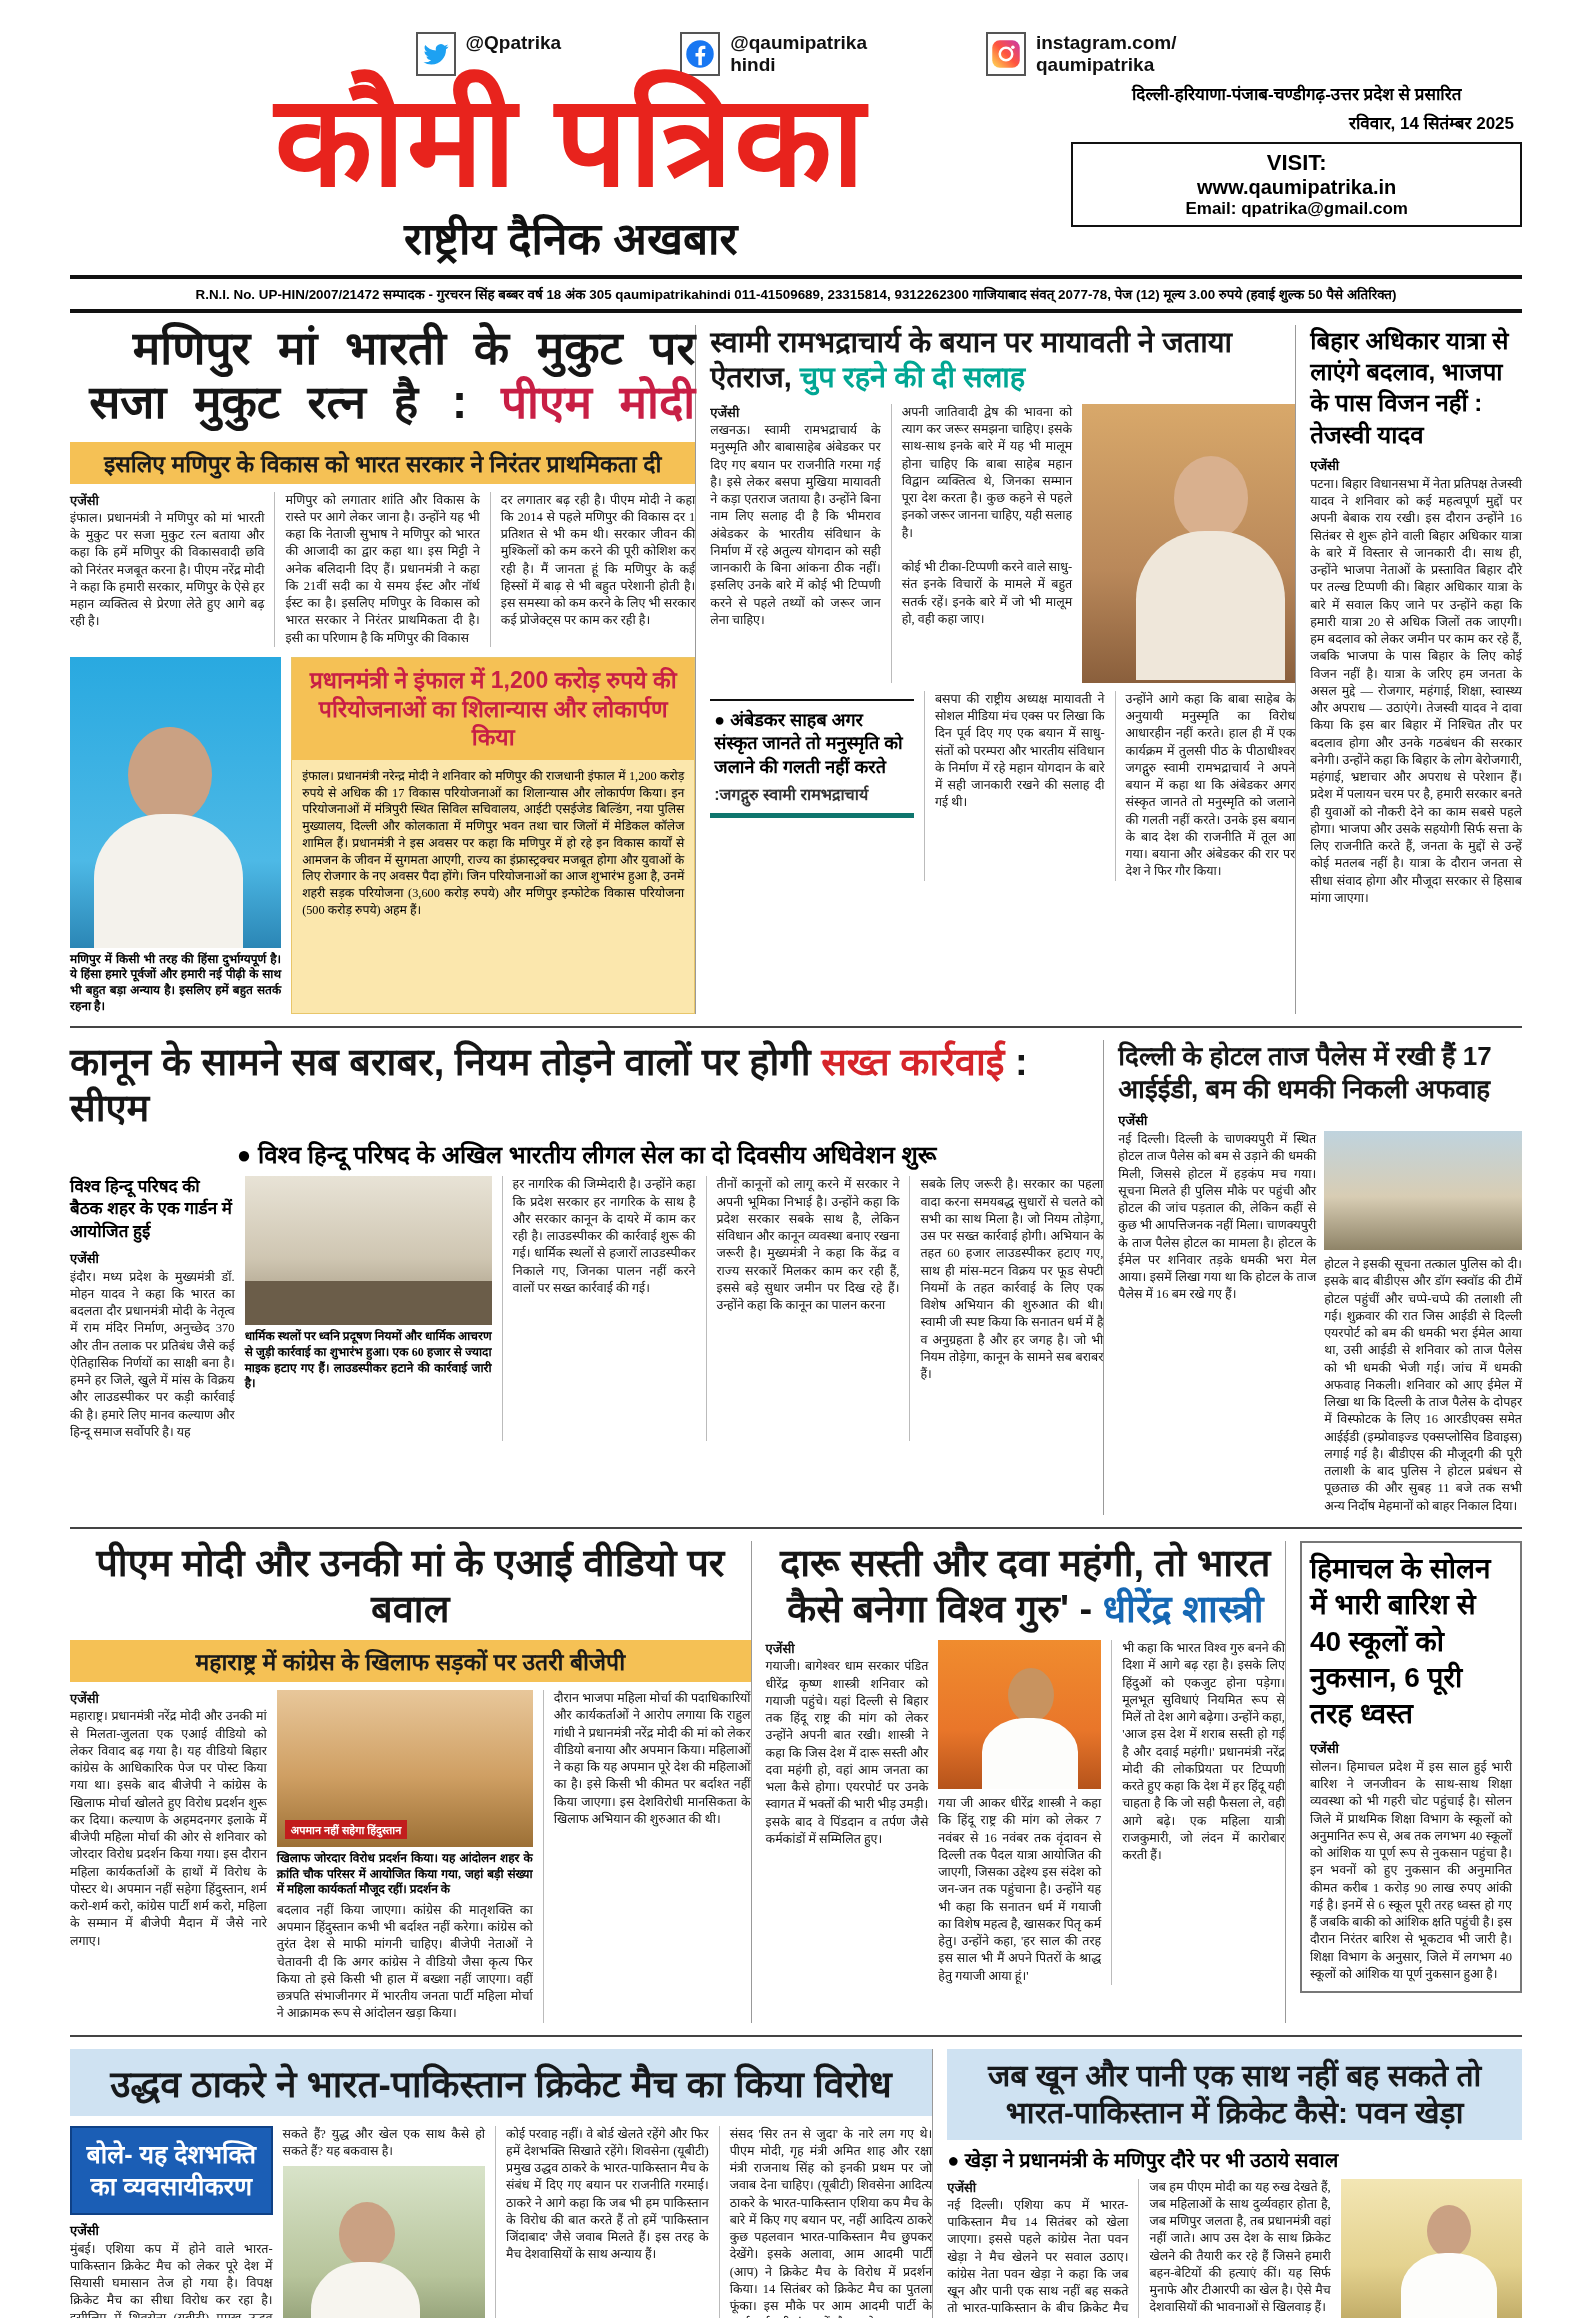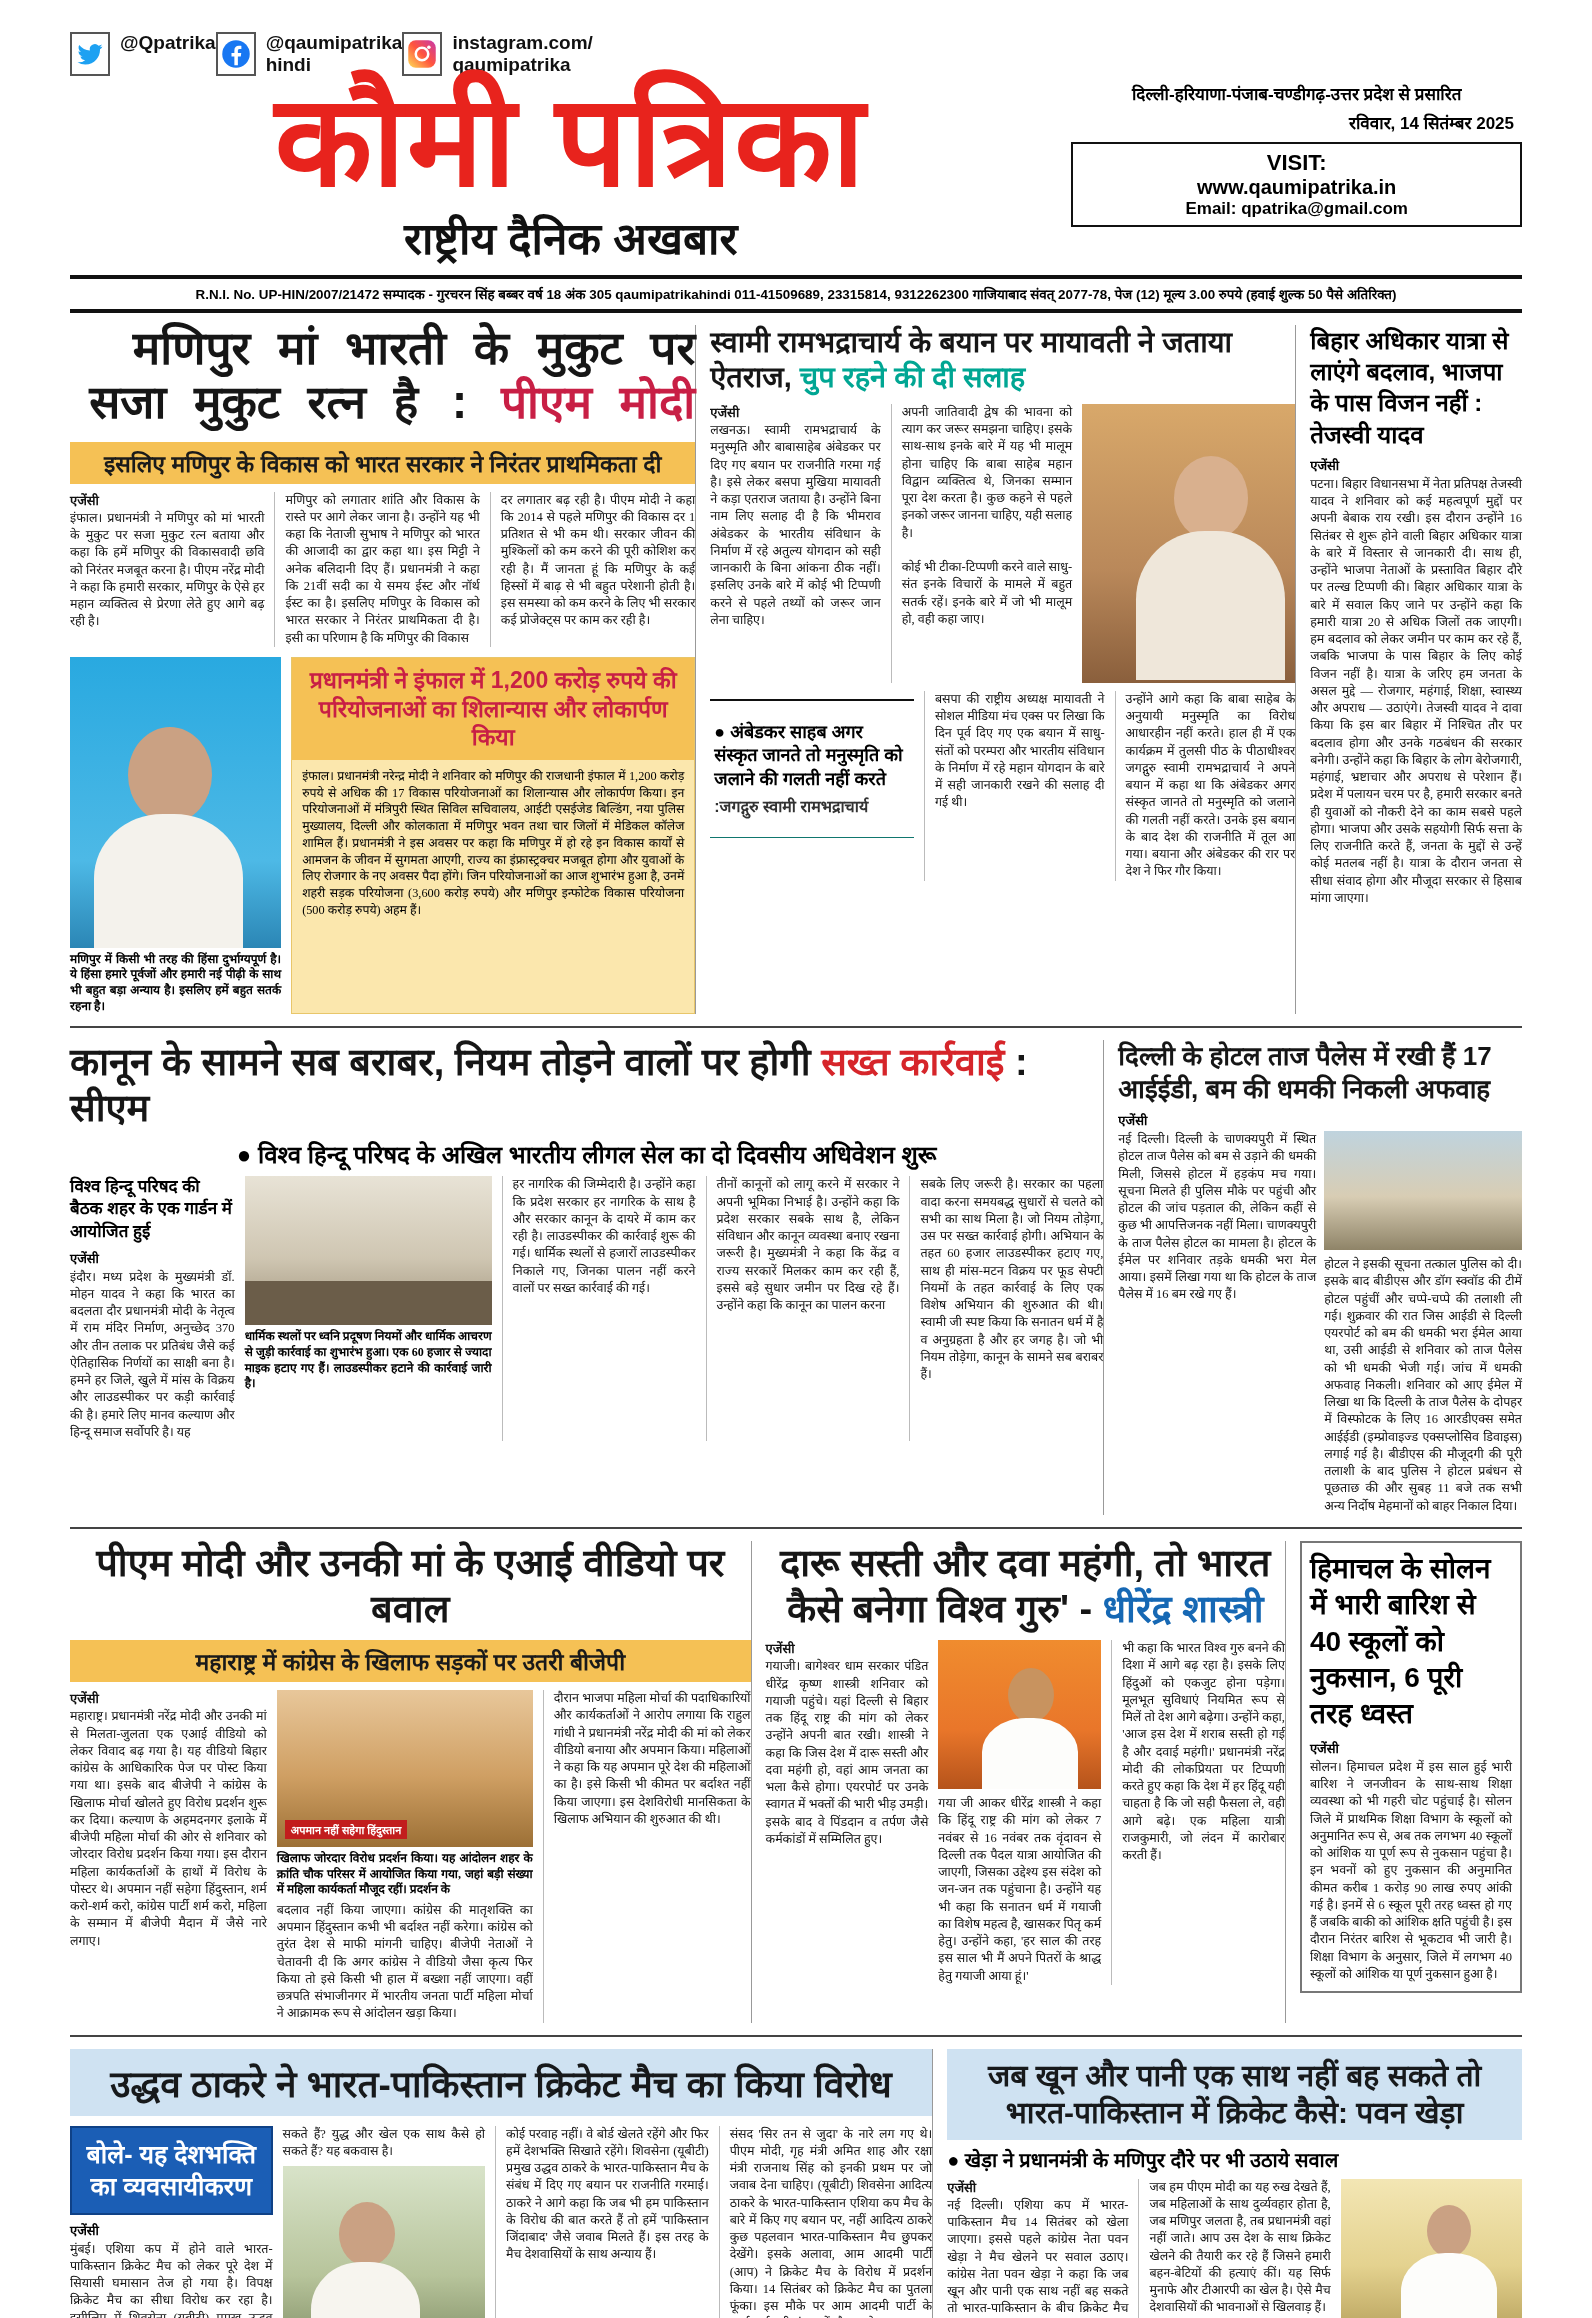--- a/index.html
+++ b/index.html
@@ -1,20 +1,20 @@
 <!DOCTYPE html>
 <html><head>
 <meta charset="utf-8">
 <style>
   * { margin:0; padding:0; box-sizing:border-box; }
   body { background:#dcdcdc; font-family:"Liberation Serif", serif; }
   .page { width:1592px; min-height:2318px; margin:0 auto; background:#ffffff; padding:18px 70px 16px 70px; position:relative; }
 
   
-  .social-row { display:flex; justify-content:flex-start; padding:14px 0 2px 0; }
+  .social-row { display:flex; justify-content:center; gap:119px; padding:14px 0 2px 0; }
   .social { display:flex; align-items:flex-start; gap:10px; font-family:"Liberation Sans", sans-serif; font-weight:bold; font-size:19px; color:#111; }
   .sicon { width:40px; height:44px; border:2px solid #555; padding:3px; display:flex; align-items:center; justify-content:center; }
   .sicon svg { width:100%; height:100%; }
   .mast-wrap { display:flex; }
   .mast-left { flex:1.6; text-align:center; }
   .masthead { color:#e8231d; font-family:"Liberation Sans", sans-serif; font-weight:bold; font-size:127px; line-height:1.0; letter-spacing:2px; }
   .tagline { font-family:"Liberation Sans", sans-serif; font-weight:bold; font-size:44px; color:#111; margin-top:2px; }
   .mast-right { flex:0.72; padding-top:4px; font-family:"Liberation Sans", sans-serif; }
   .region { font-size:17px; font-weight:bold; text-align:center; }
   .dateline { font-size:17px; font-weight:bold; text-align:right; margin:6px 8px 8px 0; }
@@ -69,21 +69,21 @@
   .ph-kheda .head{ width:44px;height:52px;left:86px;top:26px;background:#caa183;}
   .ph-kheda .torso{ width:96px;height:82px;left:60px;top:74px;background:#fdfdfb;}
   .ph-label { position:absolute; left:8px; bottom:8px; background:#c21d1d; color:#fff; font-family:"Liberation Sans", sans-serif; font-size:11px; font-weight:bold; padding:2px 6px; }
 
   
   .ybox { background:#fbe7ad; border:1px solid #e8c66a; }
   .ybox-title { background:#f5c155; color:#c81f45; font-family:"Liberation Sans", sans-serif; font-weight:bold; font-size:23px; line-height:1.25; padding:8px 10px; text-align:center; }
   .ybox-body { padding:8px 10px; font-size:12.3px; line-height:1.36; text-align:justify; }
 
   
-  .quote-box { border-top:2px solid #111; border-bottom:1px solid #0f766e; padding:20px 4px; margin:8px 0; }
+  .quote-box { border-top:2px solid #111; border-bottom:5px solid #0f766e; padding:8px 4px; margin:8px 0; }
   .quote-main { font-family:"Liberation Sans", sans-serif; font-weight:bold; font-size:18px; line-height:1.3; }
   .quote-attrib { font-family:"Liberation Sans", sans-serif; font-weight:bold; font-size:16px; margin-top:4px; color:#333; }
 
   
   .boxed { border:2px solid #777; padding:8px; }
   .boxed-inner-title { font-family:"Liberation Sans", sans-serif; font-weight:bold; font-size:24px; line-height:1.3; }
 
   
   .bullet-sub { font-family:"Liberation Sans", sans-serif; font-weight:bold; font-size:24px; text-align:center; margin:6px 0; }
   .side-head { font-family:"Liberation Sans", sans-serif; font-weight:bold; font-size:17px; line-height:1.3; }

